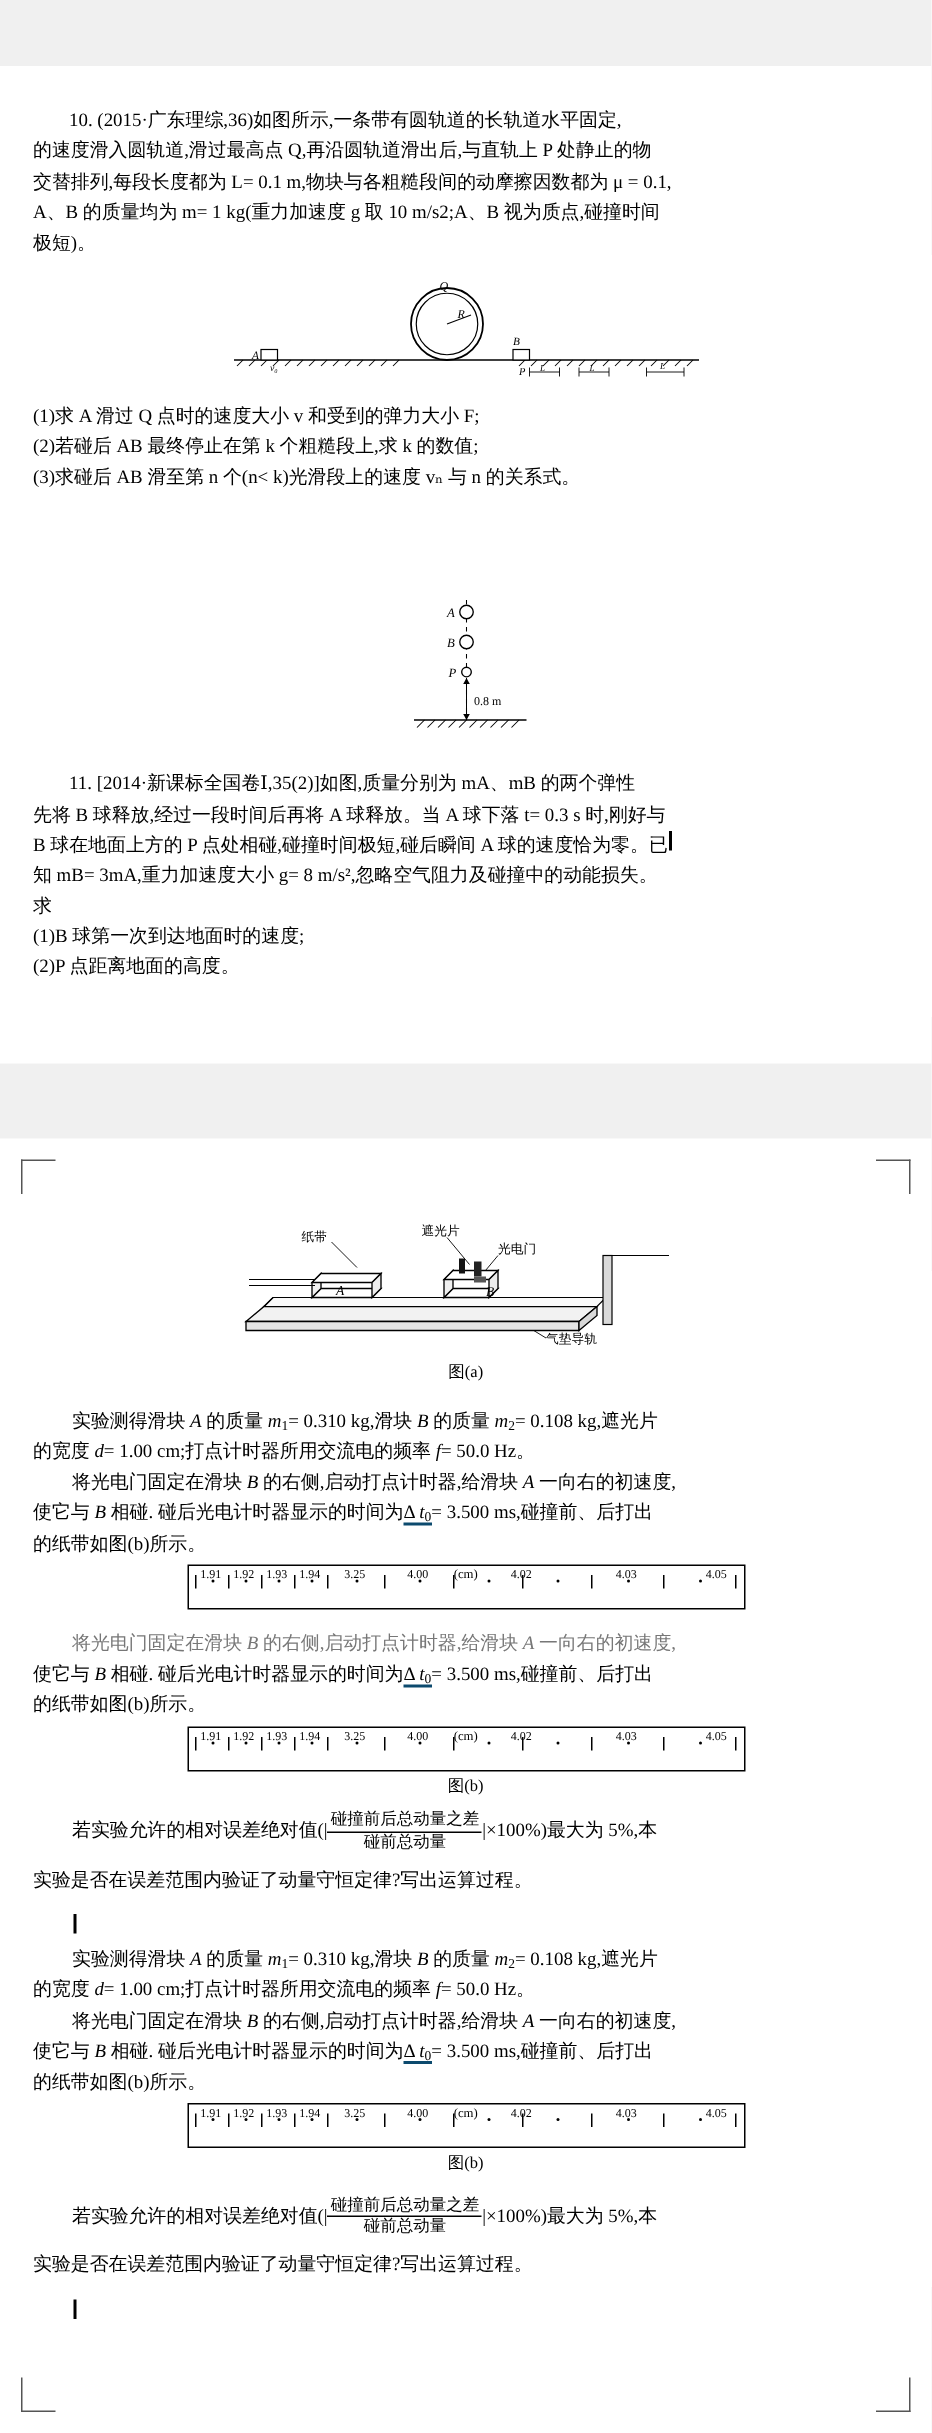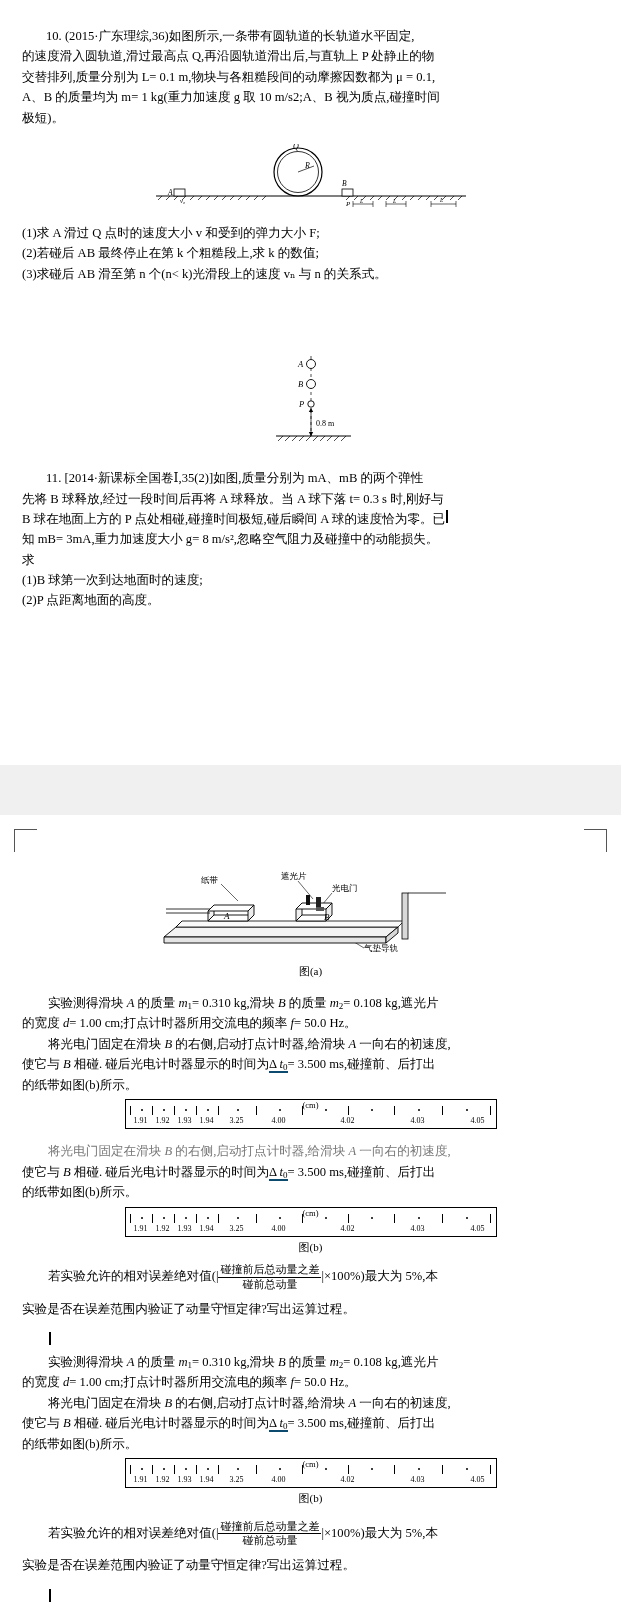--- a/index.html
+++ b/index.html
@@ -8,21 +8,21 @@
     background:#f0f0f0;
     font-family:"Liberation Serif","DejaVu Serif",serif;
     color:#000;
   }
   .page{
     width:621px;
     background:#ffffff;
     position:relative;
     overflow:hidden;
   }
-  .page1{height:765px;}
+  .page1{height:665px;margin-top:44px;}
   .gap{height:50px;background:#f0f0f0;}
   .page2{height:863px;}
   .content{
     padding:0 22px;
     font-size:12.6px;
     line-height:1.62;
   }
   p{margin:0;}
   .para{
     text-indent:0;
@@ -52,21 +52,21 @@
     width:370px;height:28px;
     border:1px solid #000;
     position:relative;
     background:#fff;
   }
   .tape .ticks{position:absolute;left:0;right:0;top:6px;height:9px;}
   .tape .tick{position:absolute;top:0;width:1px;height:9px;background:#000;}
   .tape .dot{position:absolute;top:3px;width:2px;height:2px;border-radius:50%;background:#000;}
   .tape .cm{position:absolute;top:-1px;left:50%;transform:translateX(-50%);font-size:8.5px;}
   .tape .nums{position:absolute;left:0;right:0;bottom:0px;height:11px;font-size:8px;}
-  .tape .num{position:absolute;bottom:0;transform:translateX(-50%);white-space:nowrap;margin-top:41px;}
+  .tape .num{position:absolute;bottom:15px;transform:translateX(-50%);white-space:nowrap;margin-top:41px;}
 
   .frac{
     display:inline-block;
     vertical-align:middle;
     text-align:center;
     font-size:11px;
     line-height:1.25;
   }
   .frac .top{border-bottom:1px solid #000;padding:0 2px;display:block;}
   .frac .bot{padding:0 2px;display:block;}
@@ -79,21 +79,21 @@
 
 <div class="page page1">
   <div class="content" style="padding-top:26px;">
 
     <div>
       <p class="para">
         <span style="display:inline-block;width:24px;"></span><span>10.</span>
         <span>(2015·广东理综,36)</span><span>如图所示,一条带有圆轨道的长轨道水平固定,</span>
       </p>
       <p class="para">的速度滑入圆轨道,滑过最高点 Q,再沿圆轨道滑出后,与直轨上 P 处静止的物</p>
-      <p class="para">交替排列,质量分别为 L= 0.1 m,物块与各粗糙段间的动摩擦因数都为 μ = 0.1,</p>
+      <p class="para">交替排列,每段长度都为 L= 0.1 m,物块与各粗糙段间的动摩擦因数都为 μ = 0.1,</p>
       <p class="para">A、B 的质量均为 m= 1 kg(重力加速度 g 取 10 m/s2;A、B 视为质点,碰撞时间</p>
       <p class="para">极短)。</p>
     </div>
 
     <div class="fig" style="margin-top:16px;margin-bottom:14px;">
       <svg width="330" height="65" viewBox="0 0 330 65">
 
         <line x1="10" y1="52" x2="320" y2="52" stroke="#000" stroke-width="1"></line>
 
         <g stroke="#000" stroke-width="0.7">

